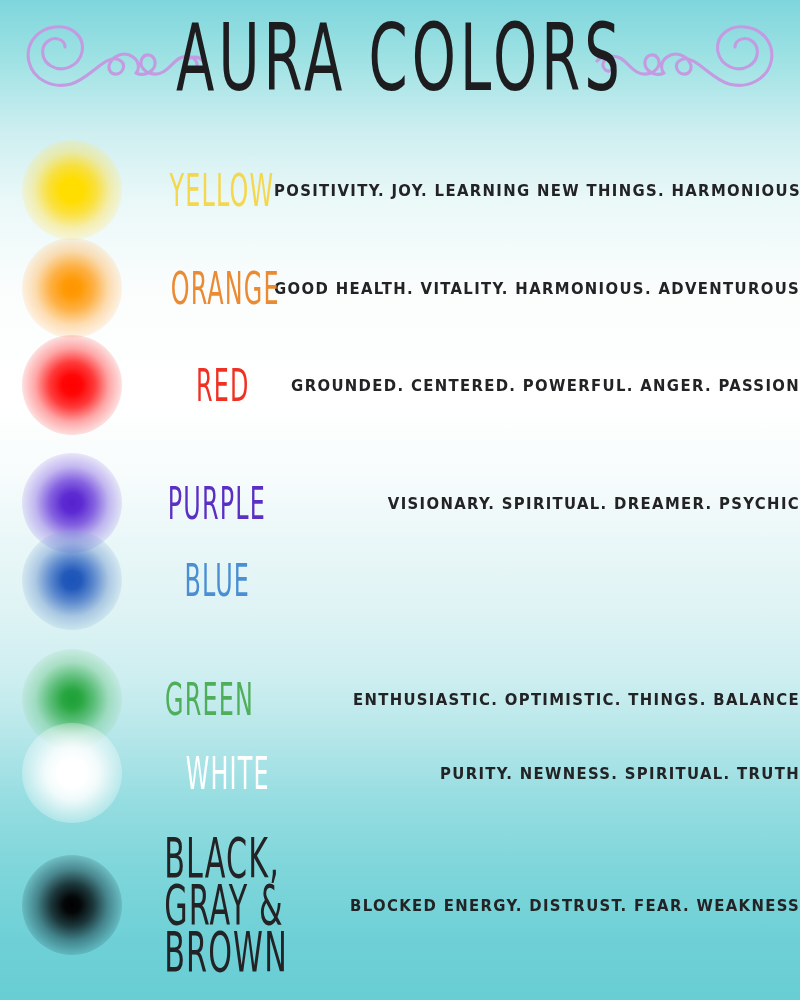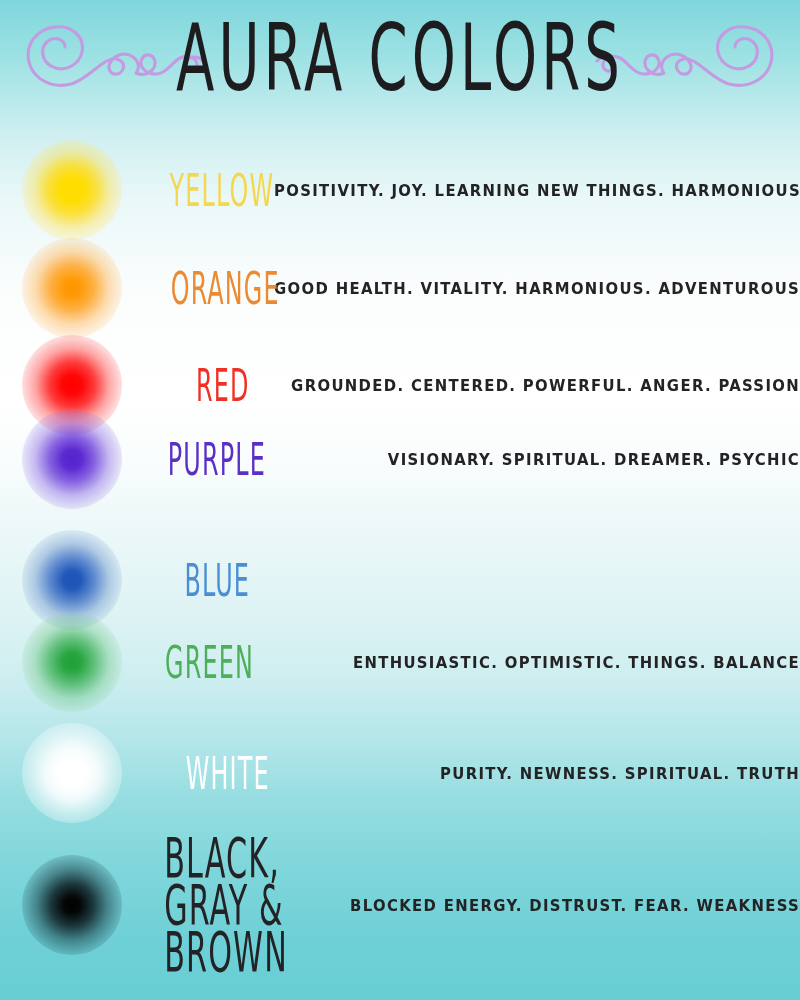--- a/index.html
+++ b/index.html
@@ -193,42 +193,42 @@
     <div class="orb-cell">
       <div class="orb" style="left:22px;top:5px;width:100px;height:100px;
                   background:radial-gradient(circle at 50% 50%, #ff0000 0%, #ff0606 14%, rgba(255,10,10,0.80) 32%, rgba(255,60,60,0.46) 52%, rgba(255,130,130,0.18) 73%, rgba(255,190,190,0) 88%);"></div>
     </div>
     <div class="label-cell" style="color:#ef3124;">
       <span class="lbl">RED</span>
     </div>
     <div class="desc-cell">GROUNDED. CENTERED. POWERFUL. ANGER. PASSION</div>
   </div>
 
-  <div class="row" style="top:404px;height:110px;">
+  <div class="row" style="top:448px;height:110px;">
     <div class="orb-cell">
       <div class="orb" style="left:22px;top:5px;width:100px;height:100px;
                   background:radial-gradient(circle at 50% 50%, #5522cc 0%, #5d2bd2 14%, rgba(95,45,215,0.74) 32%, rgba(125,90,225,0.42) 52%, rgba(165,145,235,0.16) 73%, rgba(205,195,245,0) 88%);"></div>
     </div>
     <div class="label-cell" style="color:#5b2fc4;">
       <span class="lbl">PURPLE</span>
     </div>
     <div class="desc-cell">VISIONARY. SPIRITUAL. DREAMER. PSYCHIC</div>
   </div>
 
   <div class="row" style="top:525px;height:110px;">
     <div class="orb-cell">
       <div class="orb" style="left:22px;top:5px;width:100px;height:100px;
                   background:radial-gradient(circle at 50% 50%, #1b54b8 0%, #2259ba 13%, rgba(40,95,190,0.72) 31%, rgba(90,135,200,0.40) 52%, rgba(145,180,215,0.15) 73%, rgba(200,220,235,0) 88%);"></div>
     </div>
     <div class="label-cell" style="color:#4a8fd4;">
       <span class="lbl">BLUE</span>
     </div>
   </div>
 
-  <div class="row" style="top:607px;height:110px;">
+  <div class="row" style="top:644px;height:110px;">
     <div class="orb-cell">
       <div class="orb" style="left:22px;top:5px;width:100px;height:100px;
                   background:radial-gradient(circle at 50% 50%, #1fa038 0%, #28a640 13%, rgba(45,170,70,0.70) 31%, rgba(100,195,120,0.38) 52%, rgba(160,215,170,0.14) 73%, rgba(210,235,215,0) 88%);"></div>
     </div>
     <div class="label-cell" style="color:#4fae5a;">
       <span class="lbl">GREEN</span>
     </div>
     <div class="desc-cell">ENTHUSIASTIC. OPTIMISTIC. THINGS. BALANCE</div>
   </div>
 

